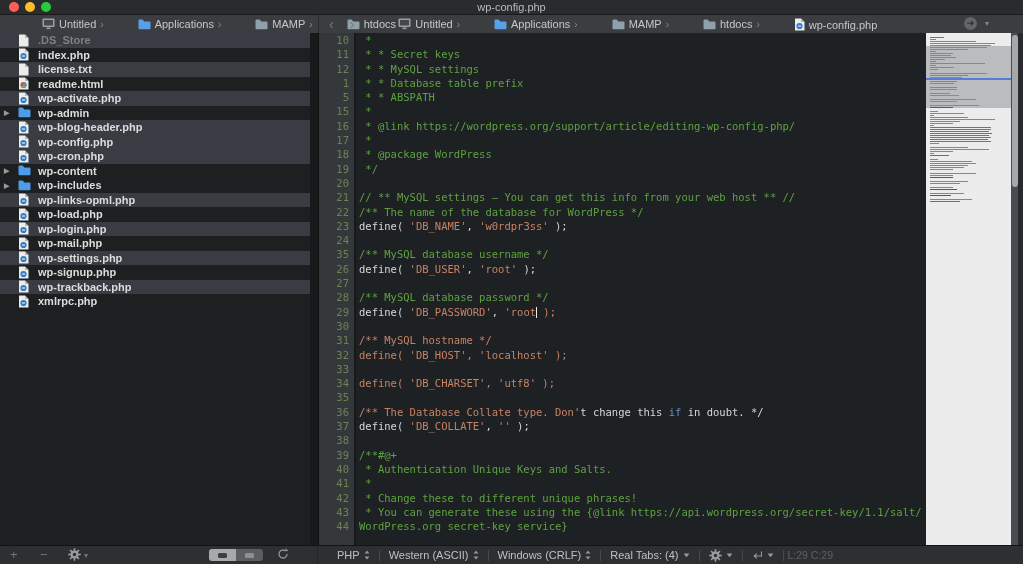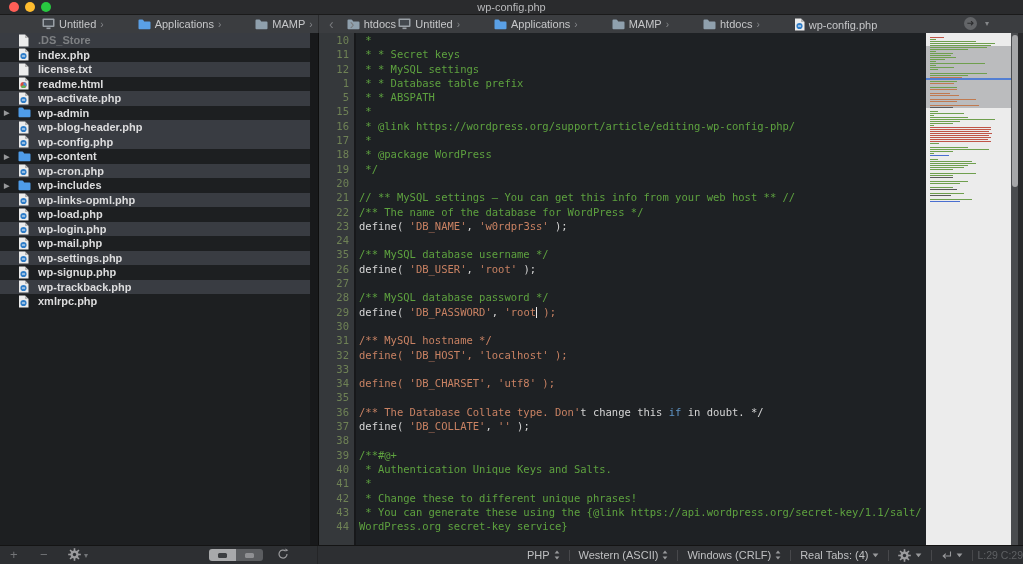--- a/index.html
+++ b/index.html
@@ -54,21 +54,21 @@
 
   
   .statusbar{position:absolute;left:0;right:0;bottom:0;height:18px;background:#2d2f32;border-top:1px solid #141414;
              display:flex;align-items:center;font-size:11px;color:#bfc0c2;}
   .status-left{width:318px;height:100%;position:relative;border-right:1px solid #242527;box-sizing:border-box;}
   .sl-item{position:absolute;top:0;height:18px;line-height:17px;color:#737578;font-size:13px;}
   .segctl{position:absolute;right:54px;top:3px;width:54px;height:12px;display:flex;border-radius:3px;overflow:hidden;}
   .seg{flex:1;display:flex;align-items:center;justify-content:center;}
   .seg.sel{background:#a8a9ab;} .seg.uns{background:#5b5d60;}
   .segglyph{width:9px;height:5px;border-radius:1.5px;}
-  .status-right{flex:1;height:100%;display:flex;align-items:center;padding-left:10px;justify-content:flex-end;}
+  .status-right{flex:1;height:100%;display:flex;align-items:center;padding-left:10px;}
   .sr-item{display:flex;align-items:center;gap:4px;padding:0 9px;white-space:nowrap;}
   .sr-div{width:1px;height:11px;background:#47484b;}
   .cursorpos{color:#5e6063;margin-left:4px;font-size:10.5px;}
   svg{display:block;}
 </style>
 </head>
 <body>
 
 <div class="window">
 
@@ -258,39 +258,39 @@
         <span class="ficon">
           <svg width="11" height="13" viewBox="0 0 11 13">
             <path d="M1 0.5 L7 0.5 L10.5 4 L10.5 12.5 L1 12.5 Z" fill="#ececec"></path>
             <path d="M7 0.5 L7 4 L10.5 4 Z" fill="#b5b5b5"></path>
             <circle cx="5.5" cy="8" r="3.1" fill="#2f7dc8"></circle>
             <rect x="3.9" y="7.5" width="3.2" height="1.1" rx="0.5" fill="#fff"></rect>
           </svg>
         </span>
         <span>wp-config.php</span>
       </div>
+      <div class="frow alt">
+        <span class="ficon">
+          <svg width="11" height="13" viewBox="0 0 11 13">
+            <path d="M1 0.5 L7 0.5 L10.5 4 L10.5 12.5 L1 12.5 Z" fill="#ececec"></path>
+            <path d="M7 0.5 L7 4 L10.5 4 Z" fill="#b5b5b5"></path>
+            <circle cx="5.5" cy="8" r="3.1" fill="#2f7dc8"></circle>
+            <rect x="3.9" y="7.5" width="3.2" height="1.1" rx="0.5" fill="#fff"></rect>
+          </svg>
+        </span>
+        <span>wp-cron.php</span>
+      </div>
       <div class="frow">
         <span class="disc">▶</span>
         <span class="ficon">
           <svg width="13" height="11" viewBox="0 0 13 11">
             <path d="M0.5 2 L0.5 9.3 Q0.5 10.3 1.5 10.3 L11.5 10.3 Q12.5 10.3 12.5 9.3 L12.5 3.6 Q12.5 2.6 11.5 2.6 L6.2 2.6 L5.2 1 Q4.9 0.5 4.3 0.5 L1.5 0.5 Q0.5 0.5 0.5 1.5 Z" fill="#4f9ce8"></path>
           </svg>
         </span>
         <span>wp-content</span>
-      </div>
-      <div class="frow alt">
-        <span class="ficon">
-          <svg width="11" height="13" viewBox="0 0 11 13">
-            <path d="M1 0.5 L7 0.5 L10.5 4 L10.5 12.5 L1 12.5 Z" fill="#ececec"></path>
-            <path d="M7 0.5 L7 4 L10.5 4 Z" fill="#b5b5b5"></path>
-            <circle cx="5.5" cy="8" r="3.1" fill="#2f7dc8"></circle>
-            <rect x="3.9" y="7.5" width="3.2" height="1.1" rx="0.5" fill="#fff"></rect>
-          </svg>
-        </span>
-        <span>wp-cron.php</span>
       </div>
       <div class="frow">
         <span class="disc">▶</span>
         <span class="ficon">
           <svg width="13" height="11" viewBox="0 0 13 11">
             <path d="M0.5 2 L0.5 9.3 Q0.5 10.3 1.5 10.3 L11.5 10.3 Q12.5 10.3 12.5 9.3 L12.5 3.6 Q12.5 2.6 11.5 2.6 L6.2 2.6 L5.2 1 Q4.9 0.5 4.3 0.5 L1.5 0.5 Q0.5 0.5 0.5 1.5 Z" fill="#4f9ce8"></path>
           </svg>
         </span>
         <span>wp-includes</span>
       </div>

